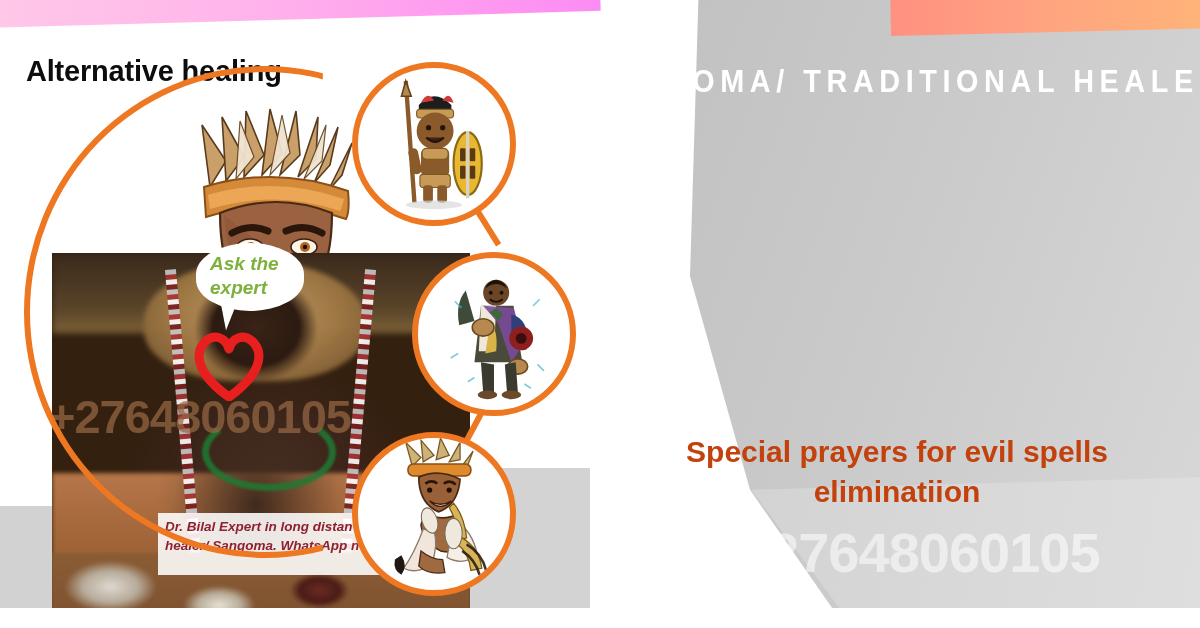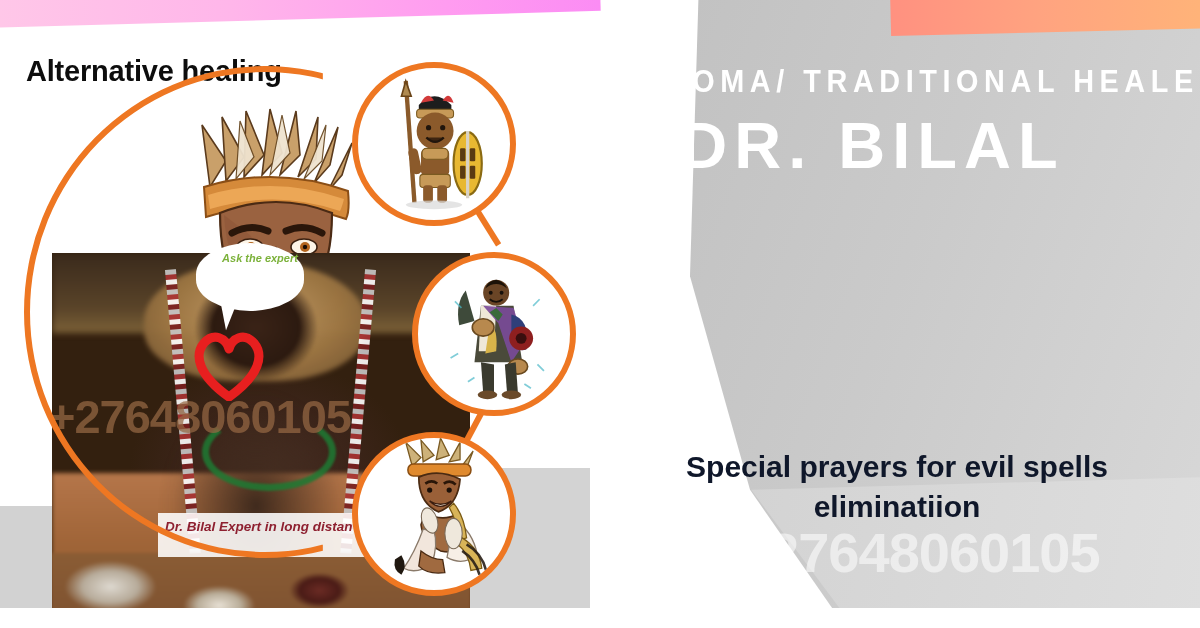--- a/index.html
+++ b/index.html
@@ -114,22 +114,22 @@
     background:#ffffff;border-radius:50%/46%;
     box-shadow:0 0 0 0 #fff;
   }
   .bubble-tail{
     position:absolute;left:216px;top:296px;width:0;height:0;
     border-left:13px solid transparent;border-right:7px solid transparent;
     border-top:34px solid #ffffff;transform:rotate(10deg);
   }
   .bubble-text{
     position:absolute;left:200px;top:252px;width:100px;
-    font-size:11px;font-weight:bold;font-style:italic;color:#7cb23b;
-    line-height:1.25;text-align:center;padding-left:10px;z-index:6;
+    font-size:19px;font-weight:bold;font-style:italic;color:#7cb23b;
+    line-height:1.25;text-align:left;padding-left:10px;z-index:6;
   }
 
   
   .photo-wm{
     position:absolute;left:48px;top:389px;
     font-size:47px;font-weight:bold;color:rgba(150,104,68,.72);
     letter-spacing:-1px;white-space:nowrap;
   }
 
   
@@ -175,22 +175,22 @@
     position:absolute;left:565px;top:108px;width:615px;
     text-align:center;color:#ffffff;font-weight:bold;font-size:65px;
     letter-spacing:7px;white-space:nowrap;
   }
   .services{
     position:absolute;left:538px;top:216px;width:646px;
     text-align:center;color:#fa3434;font-weight:bold;font-size:33px;
     line-height:1.42;
   }
   .prayers{
-    position:absolute;left:612px;top:447px;width:570px;
-    text-align:center;color:#0f172a;font-weight:bold;font-size:30px;
+    position:absolute;left:612px;top:432px;width:570px;
+    text-align:center;color:#c2410c;font-weight:bold;font-size:30px;
     line-height:1.32;
   }
   .right-wm{
     position:absolute;left:640px;top:520px;width:556px;
     text-align:center;color:rgba(255,255,255,.55);
     font-weight:bold;font-size:56px;letter-spacing:-1px;white-space:nowrap;
   }
 </style>
 </head>
 <body>
@@ -274,20 +274,21 @@
   </div>
 
   <div class="bubble-tail"></div>
   <div class="bubble"></div>
   <div class="bubble-text">Ask the expert</div>
 
   <div class="photo-wm">+27648060105</div>
 
   <div class="caption">
     <p>Dr. Bilal Expert in long distan</p>
+    <p>healer/ Sangoma. WhatsApp n</p>
   </div>
 
   <div class="big-arc"></div>
   <div class="link link1"></div>
   <div class="link link2"></div>
 
   <div class="ring ring-top">
     <svg viewBox="0 0 140 140" xmlns="http://www.w3.org/2000/svg">
       <line x1="44" y1="12" x2="52" y2="124" stroke="#8a5a2a" stroke-width="4"></line>
       <path d="M44 12 L40 26 L49 26 Z" fill="#b08a50" stroke="#6a4418" stroke-width="1.5"></path>
@@ -382,17 +383,16 @@
       <path d="M40 108 Q46 118 40 126 Q32 122 34 112 Z" fill="#201810"></path>
       <g stroke="#2a2018" stroke-width="2.4" fill="none" opacity=".9">
         <path d="M96 104 Q108 112 112 126"></path>
           <path d="M100 98 Q114 106 118 122"></path>
       </g>
       <path d="M58 104 Q68 112 78 112 L80 124 Q64 126 56 118 Z" fill="#a06a40" stroke="#4a2a12" stroke-width="1.2"></path>
     </svg>
   </div>
 
   <div class="eyebrow">SANGOMA/ TRADITIONAL HEALER</div>
-  <div class="name">DR. BILAL</div>
   <div class="prayers">Special prayers for  evil spells eliminatiion</div>
   <div class="right-wm">+27648060105</div>
 
 </div>
 
 </body></html>

